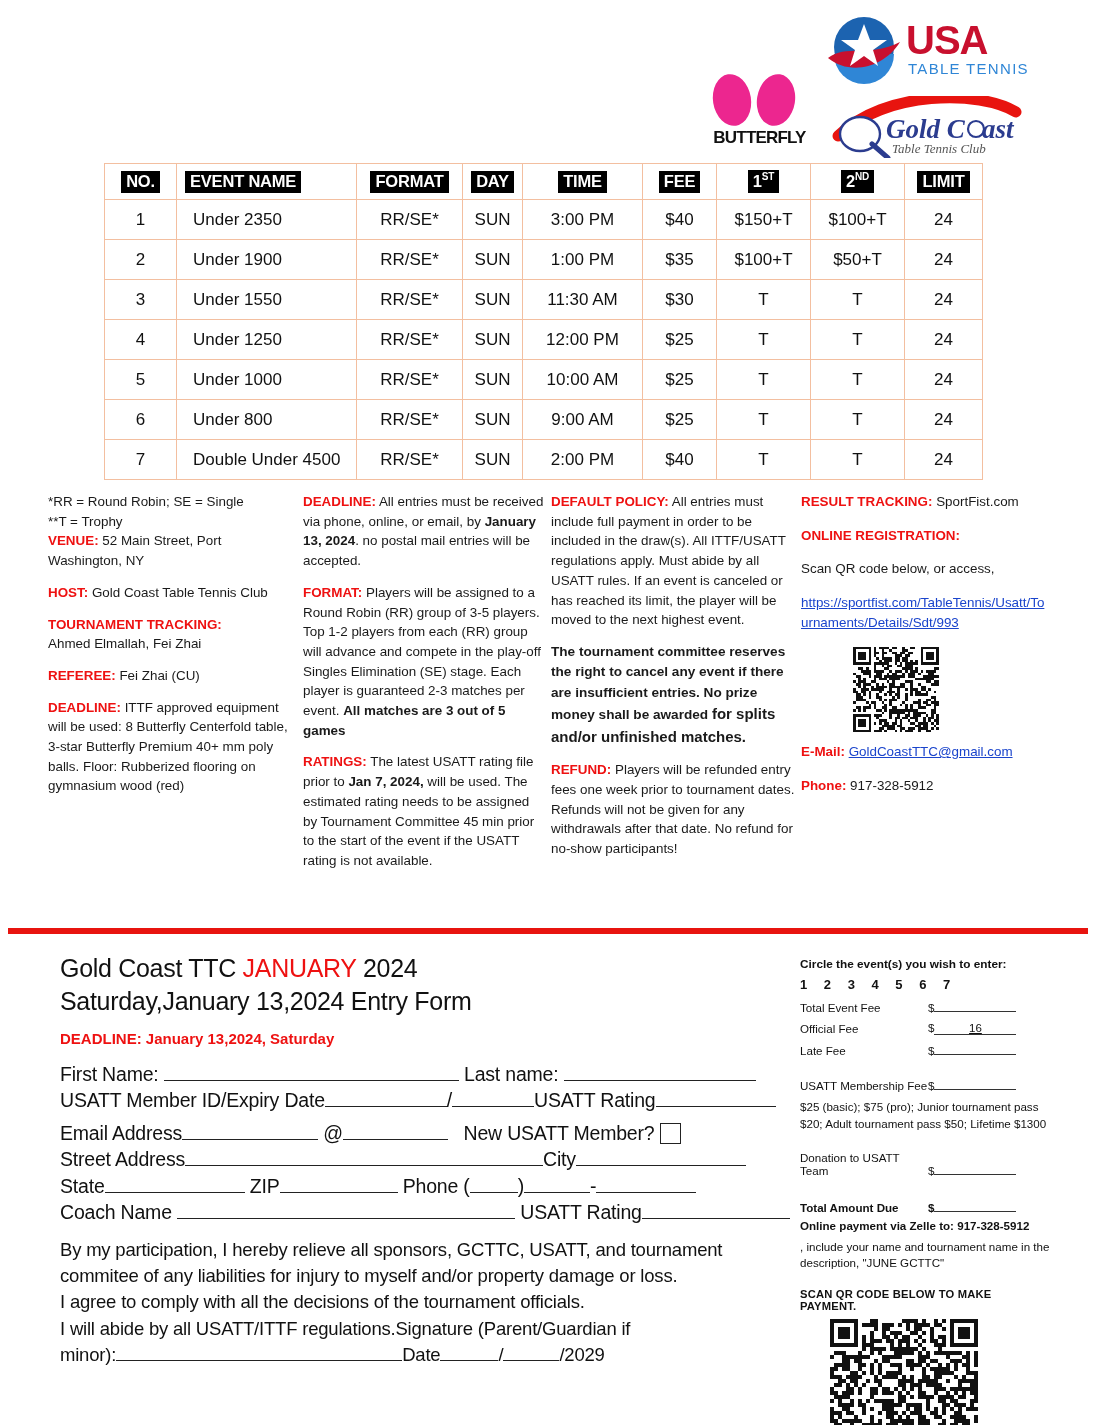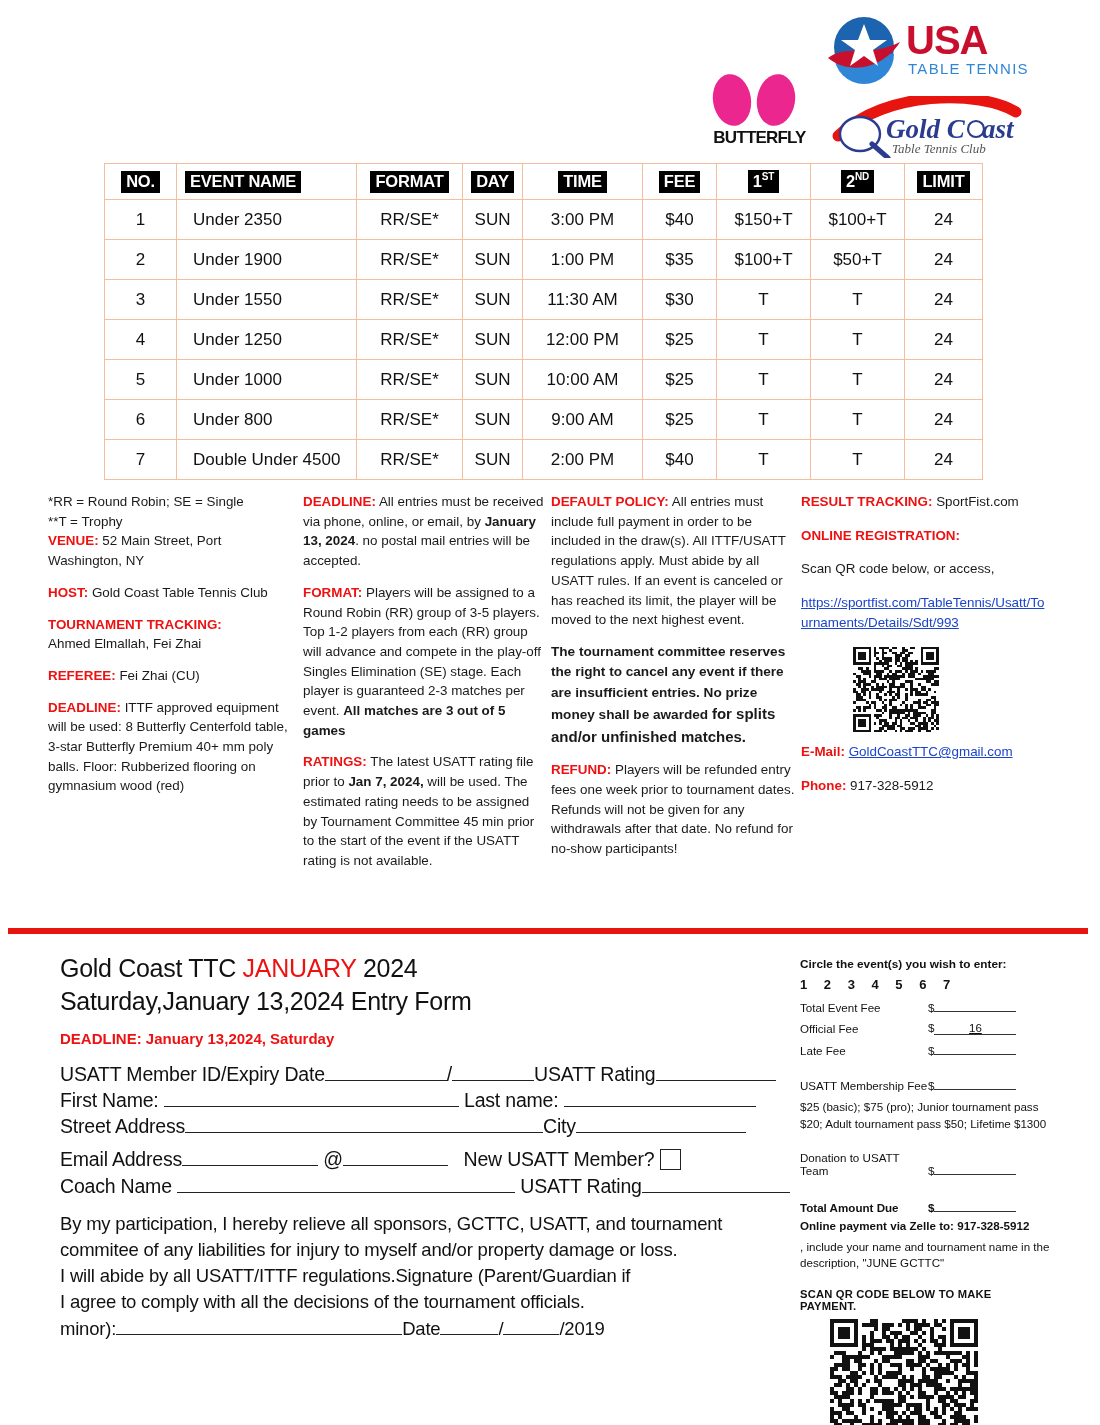--- a/index.html
+++ b/index.html
@@ -912,50 +912,55 @@
 
     <div class="form-left">
       <div class="f-title">
         <span>Gold Coast TTC </span><span class="red">JANUARY</span><span> 2024</span><br>
         <span>Saturday,January 13,2024 Entry Form</span>
       </div>
       <div class="f-deadline">DEADLINE: January 13,2024, Saturday</div>
 
       <div class="f-fields">
         <div class="row">
-          <span>USATT Member ID/Expiry Date</span><span class="ul" style="width:122px"></span><span>/</span><span class="ul" style="width:82px"></span><span>USATT Rating</span><span class="ul" style="width:120px"></span>
-        </div>
-        <div class="row">
           <span>First Name:</span>
           <span class="ul" style="width:295px"></span>
           <span>Last name:</span>
           <span class="ul" style="width:192px"></span>
         </div>
         <div class="row">
-          <span>Street Address</span><span class="ul" style="width:358px"></span><span>City</span><span class="ul" style="width:170px"></span>
+          <span>USATT Member ID/Expiry Date</span><span class="ul" style="width:122px"></span><span>/</span><span class="ul" style="width:82px"></span><span>USATT Rating</span><span class="ul" style="width:120px"></span>
         </div>
         <div class="row" style="margin-top:7px">
           <span>Email Address</span><span class="ul" style="width:136px"></span>
           <span>@</span><span class="ul" style="width:105px"></span>
           &nbsp;&nbsp;<span>New USATT Member?</span><span class="chk"></span>
         </div>
         <div class="row">
+          <span>Street Address</span><span class="ul" style="width:358px"></span><span>City</span><span class="ul" style="width:170px"></span>
+        </div>
+        <div class="row">
+          <span>State</span><span class="ul" style="width:140px"></span>
+          <span>ZIP</span><span class="ul" style="width:118px"></span>
+          <span>Phone (</span><span class="ul" style="width:48px"></span><span>)</span><span class="ul" style="width:66px"></span><span>-</span><span class="ul" style="width:100px"></span>
+        </div>
+        <div class="row">
           <span>Coach Name</span>
           <span class="ul" style="width:338px"></span>
           <span>USATT Rating</span><span class="ul" style="width:148px"></span>
         </div>
       </div>
 
       <div class="f-waiver">
         <div>By my participation, I hereby relieve all sponsors, GCTTC, USATT, and tournament</div>
         <div>commitee of any liabilities for injury to myself and/or property damage or loss.</div>
+        <div>I agree to comply with all the decisions of the tournament officials.</div>
         <div>I will abide by all USATT/ITTF regulations.Signature (Parent/Guardian if</div>
-        <div>I agree to comply with all the decisions of the tournament officials.</div>
         <div>
-          <span>minor):</span><span class="ul" style="width:286px"></span><span>Date</span><span class="ul" style="width:58px"></span><span>/</span><span class="ul" style="width:56px"></span><span>/2019</span>
+          <span>minor):</span><span class="ul" style="width:286px"></span><span>Date</span><span class="ul" style="width:58px"></span><span>/</span><span class="ul" style="width:56px"></span><span>/2029</span>
         </div>
       </div>
     </div>
 
     <div class="fee-panel">
       <div class="fp-title">Circle the event(s) you wish to enter:</div>
       <div class="fee-nums">1   2   3   4   5   6   7</div>
 
       <div class="fee-row">
         <div class="lbl">Total Event Fee</div>

